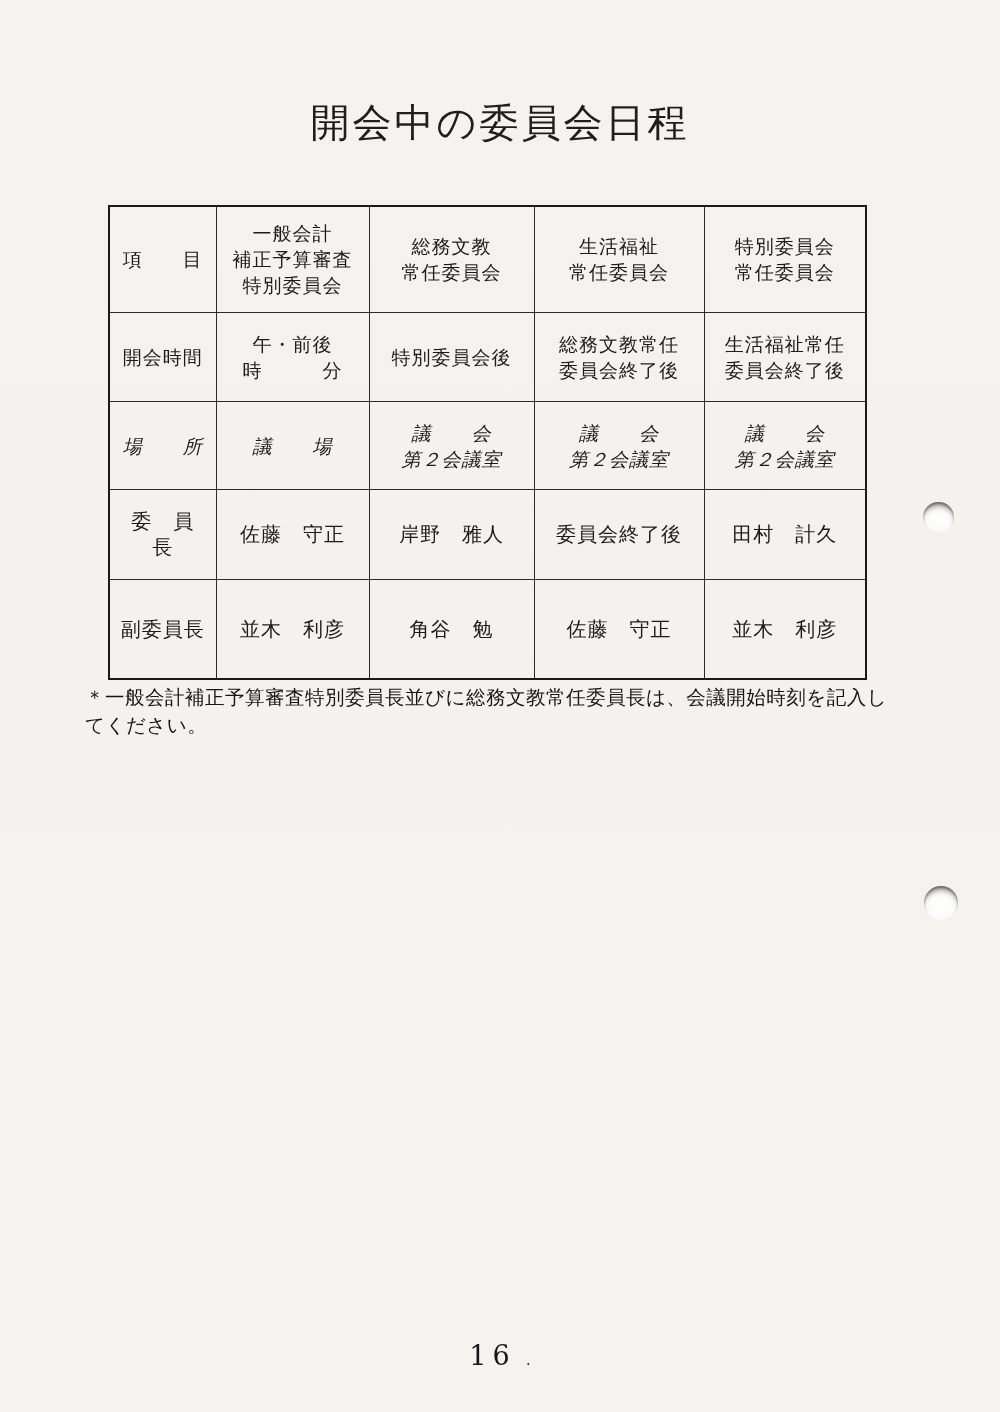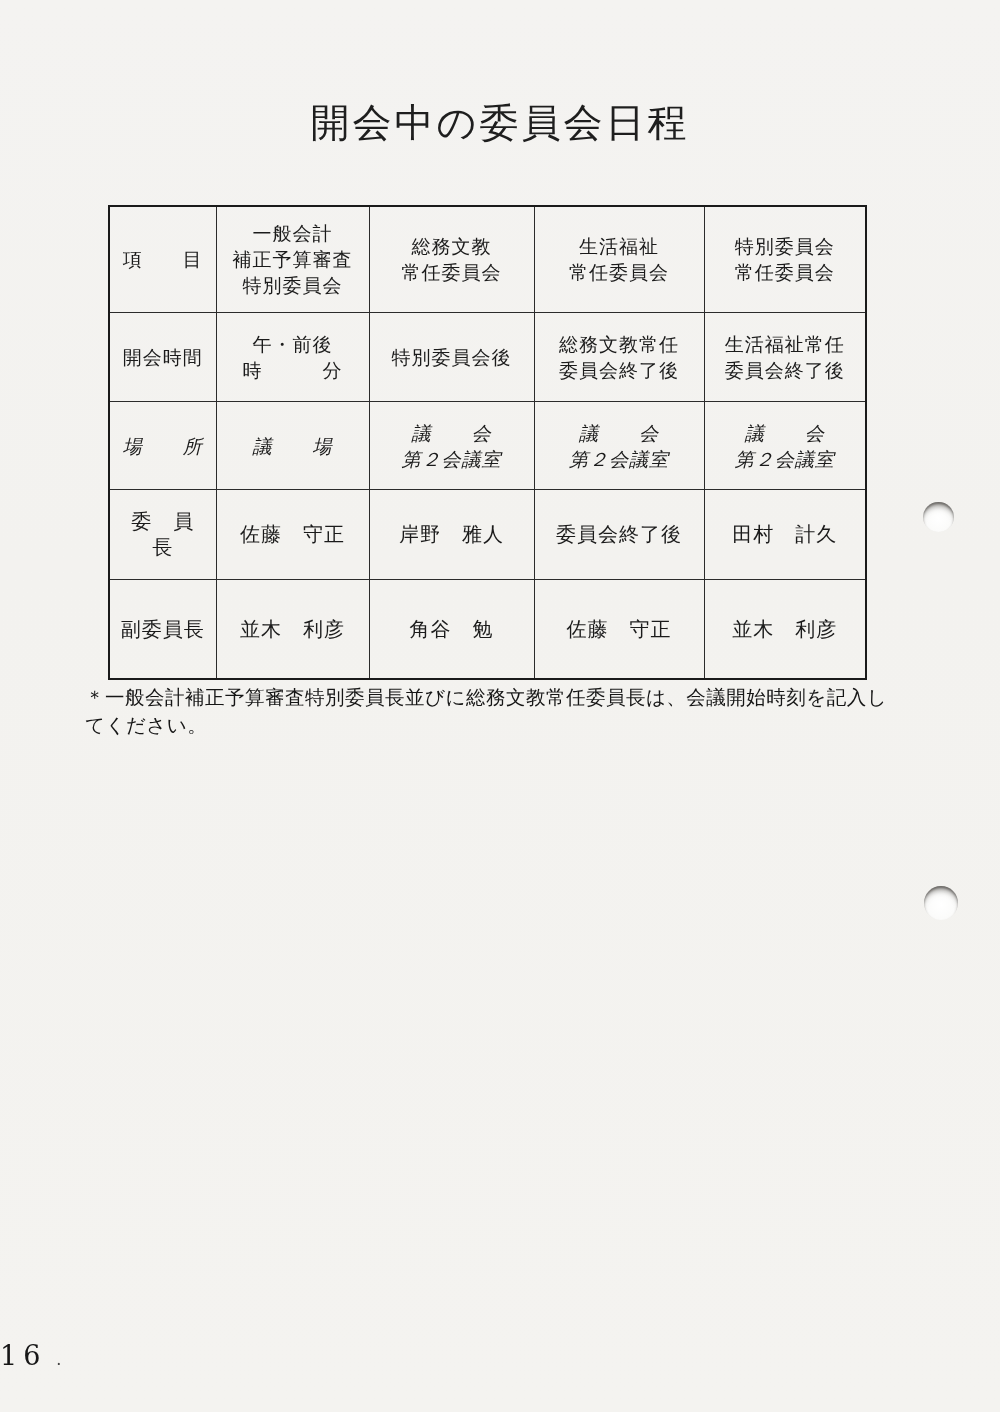--- a/index.html
+++ b/index.html
@@ -82,21 +82,21 @@
     line-height: 28px;
     letter-spacing: 0.5px;
     color: #161616;
     white-space: pre-line;
   }
   .pagenum {
     position: absolute;
     left: 0;
     top: 1340px;
     width: 1000px;
-    text-align: left;
+    text-align: center;
     font-size: 27px;
     letter-spacing: 6px;
     color: #171717;
     font-family: "DejaVu Serif", "Liberation Serif", serif;
   }
   .pagenum .dot {
     font-size: 16px;
     letter-spacing: 0;
     color: #3a3a3a;
     margin-left: 10px;

